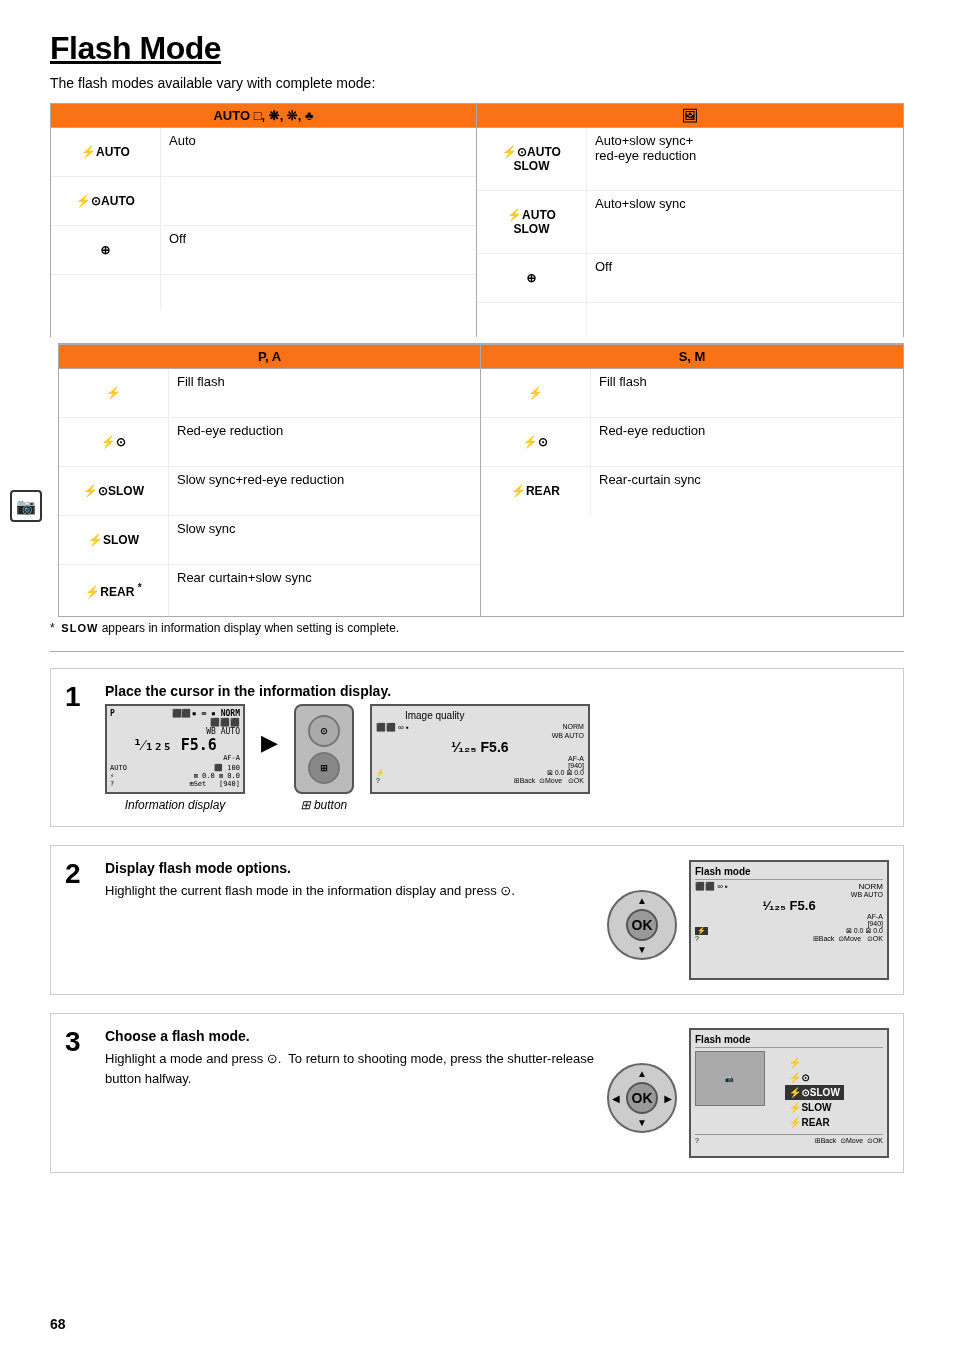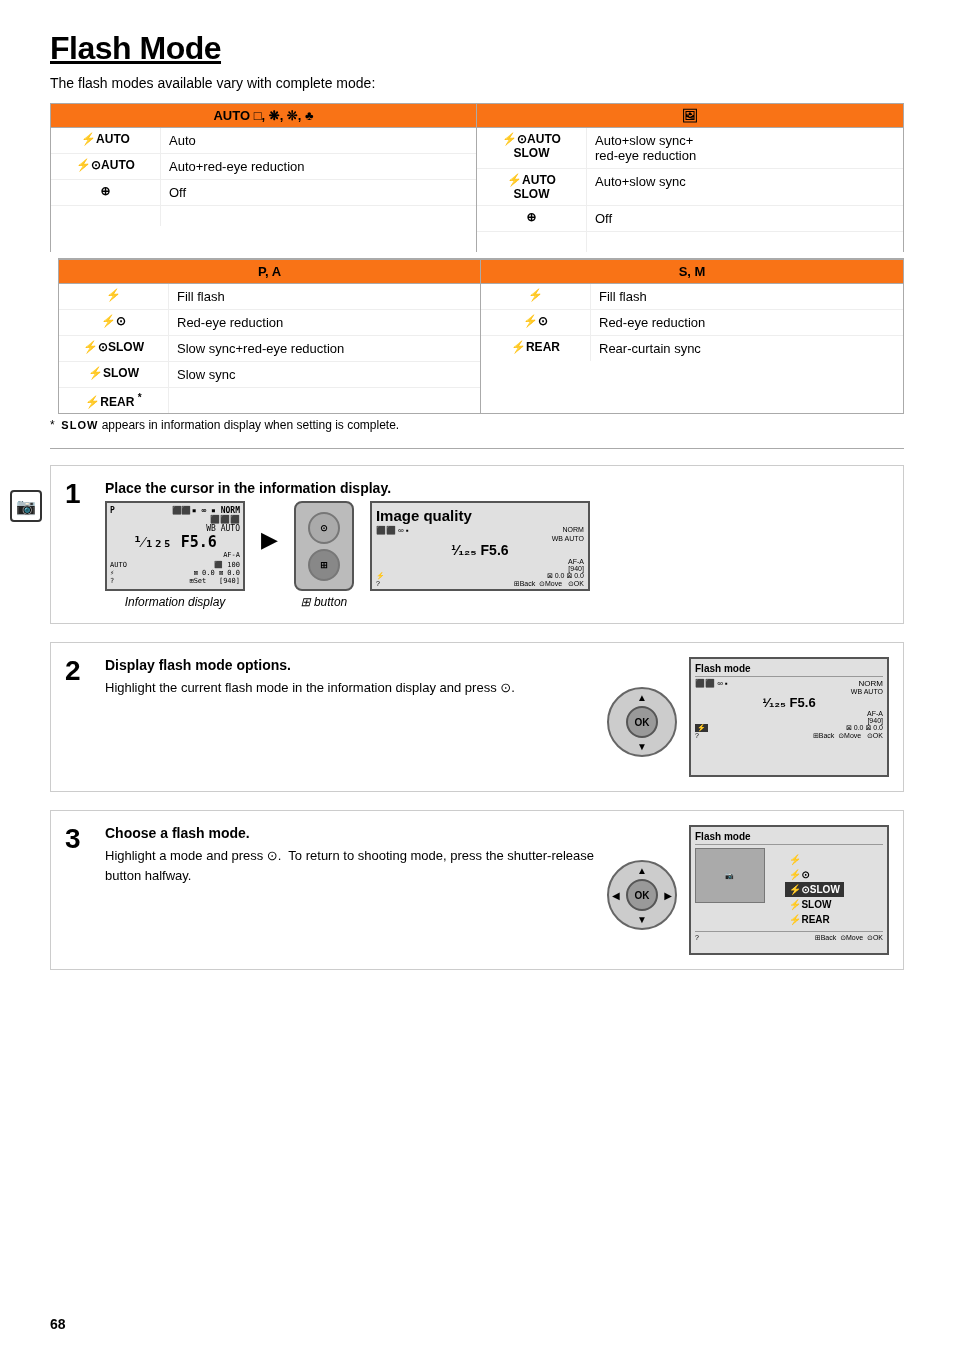--- a/index.html
+++ b/index.html
@@ -120,21 +120,21 @@
     }
     .nav-control .ok-btn {
       width: 32px;
       height: 32px;
       border: 2px solid #555;
       border-radius: 50%;
       background: #999;
       display: flex;
       align-items: center;
       justify-content: center;
-      font-size: 10px;
+      font-size: 14px;
       font-weight: bold;
     }
     .nav-arrows {
       position: absolute;
       width: 100%;
       height: 100%;
     }
     .nav-arrow-up {
       position: absolute;
       top: 3px;
@@ -235,21 +235,21 @@
     }
     .mode-row {
       display: grid;
       grid-template-columns: 110px 1fr;
       border-bottom: 1px solid #eee;
     }
     .mode-row:last-child {
       border-bottom: none;
     }
     .mode-icon {
-      padding: 4px 6px;
+      padding: 17px 6px;
       font-weight: bold;
       font-size: 12px;
       text-align: center;
       border-right: 1px solid #eee;
     }
     .mode-desc {
       padding: 5px 8px;
       font-size: 13px;
     }
 
@@ -280,21 +280,20 @@
   <div class="mode-section">
     <div class="mode-header">
       <span>AUTO □, ❋, ❊, ♣</span>
     </div>
     <div class="mode-row">
       <div class="mode-icon"><b>⚡AUTO</b></div>
       <div class="mode-desc">Auto</div>
     </div>
     <div class="mode-row">
       <div class="mode-icon"><b>⚡⊙AUTO</b></div>
-      <div class="mode-desc">Auto+red-eye reduction</div>
     </div>
     <div class="mode-row">
       <div class="mode-icon"><b>⊕</b></div>
       <div class="mode-desc">Off</div>
     </div>
     <div class="mode-row" style="border-bottom:none;min-height:20px;">
       <div class="mode-icon"></div>
       <div class="mode-desc"></div>
     </div>
   </div>
@@ -337,20 +336,21 @@
     <div class="mode-row">
       <div class="mode-icon"><b>⚡⊙SLOW</b></div>
       <div class="mode-desc">Slow sync+red-eye reduction</div>
     </div>
     <div class="mode-row">
       <div class="mode-icon"><b>⚡SLOW</b></div>
       <div class="mode-desc">Slow sync</div>
     </div>
     <div class="mode-row" style="border-bottom:none;">
       <div class="mode-icon"><b>⚡REAR <sup>*</sup></b></div>
+      <div class="mode-desc">Rear curtain+slow sync</div>
     </div>
   </div>
 
   <div class="mode-section">
     <div class="mode-header">S, M</div>
     <div class="mode-row">
       <div class="mode-icon"><b>⚡</b></div>
       <div class="mode-desc">Fill flash</div>
     </div>
     <div class="mode-row">
@@ -407,21 +407,21 @@
       <div class="step-img-block">
         <div style="width:60px;height:90px;border:2px solid #555;border-radius:8px;background:#bbb;display:flex;flex-direction:column;align-items:center;justify-content:space-around;padding:6px;">
           <div style="width:32px;height:32px;border-radius:50%;border:2px solid #777;background:#aaa;display:flex;align-items:center;justify-content:center;font-size:9px;font-weight:bold;">⊙</div>
           <div style="width:32px;height:32px;border-radius:50%;border:2px solid #777;background:#888;display:flex;align-items:center;justify-content:center;font-size:9px;font-weight:bold;">⊞</div>
         </div>
         <span class="caption"><i>⊞ button</i></span>
       </div>
 
       <div class="step-img-block">
         <div style="width:220px;height:90px;border:2px solid #555;background:#e0e0e0;font-size:8px;padding:4px;">
-          <div style="font-weight:bold;font-size:15px;margin-bottom:2px;">Image quality</div>
+          <div style="font-weight:normal;font-size:10px;margin-bottom:2px;margin-left:29px;">Image quality</div>
           <div style="display:flex;justify-content:space-between;">
             <span>⬛⬛ ∞ ▪</span>
             <span style="font-size:7px;">NORM</span>
           </div>
           <div style="font-size:7px;text-align:right;">WB AUTO</div>
           <div style="font-size:14px;font-weight:bold;text-align:center;">¹⁄₁₂₅  F5.6</div>
           <div style="display:flex;justify-content:space-between;font-size:7px;">
             <span></span>
             <span>AF-A</span>
           </div>

